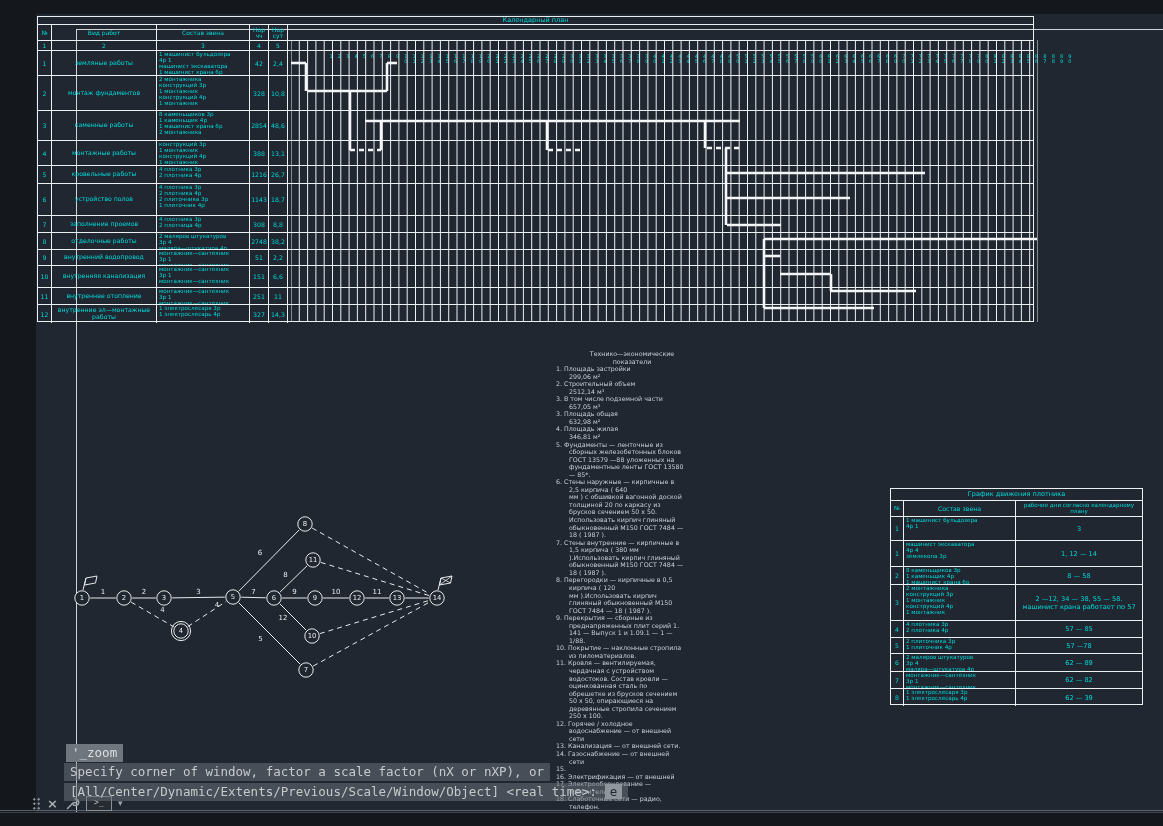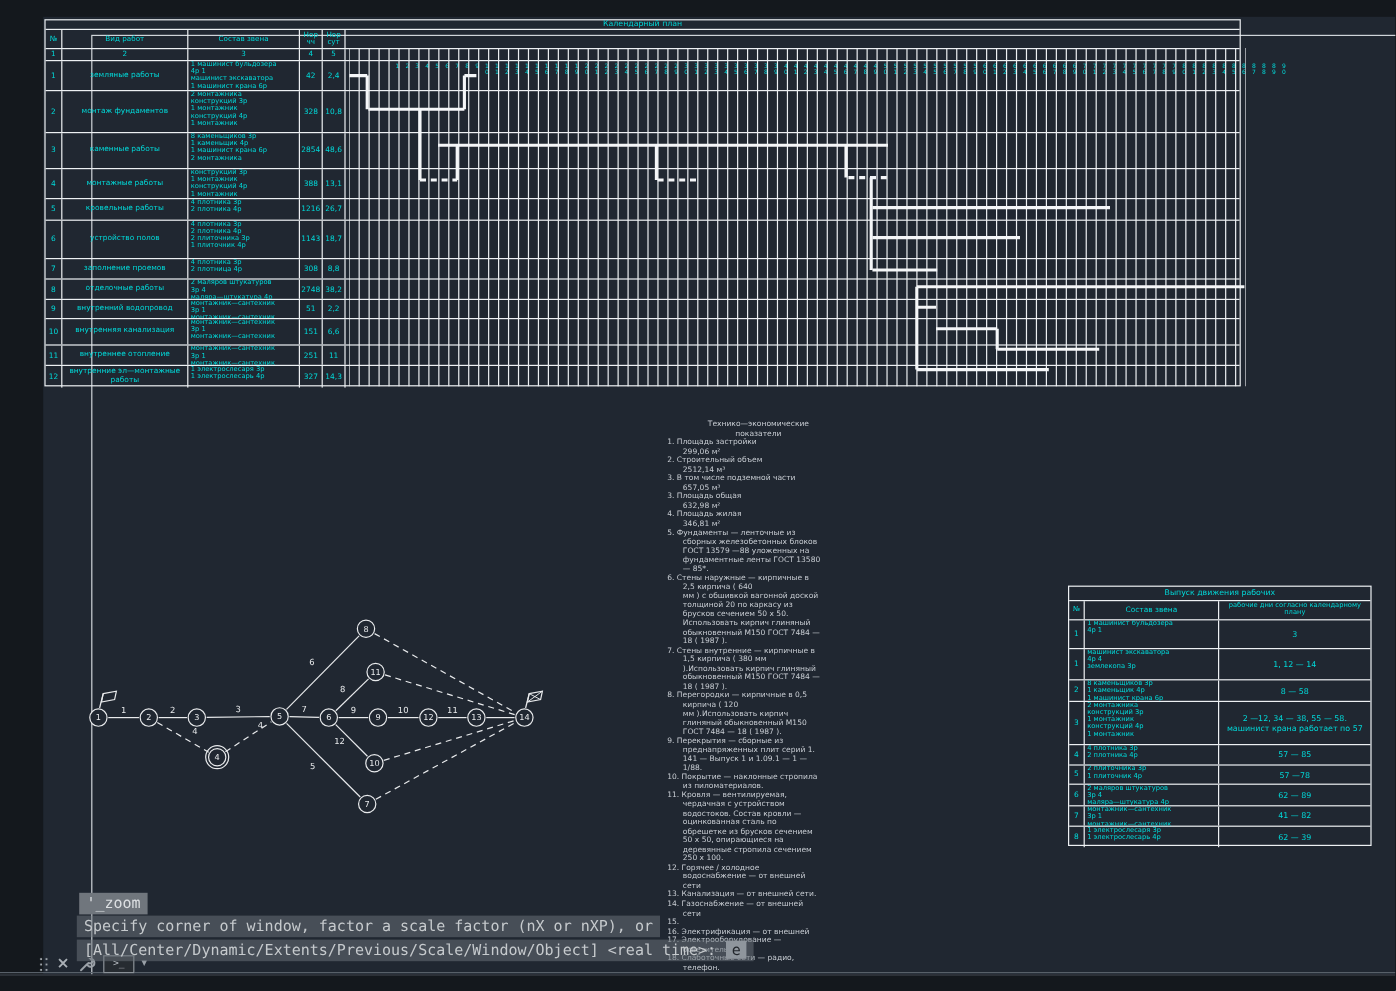--- a/index.html
+++ b/index.html
@@ -773,21 +773,21 @@
         <div class="ind-line indent">сети</div>
         <div class="ind-line">15.</div>
         <div class="ind-line">16. Электрификация — от внешней</div>
         <div class="ind-line">17. Электрооборудование —</div>
         <div class="ind-line indent">осветительное</div>
         <div class="ind-line">18. Слаботочные сети — радио,</div>
         <div class="ind-line indent">телефон.</div>
       </div>
 
     <div id="crew-table" style="left: 854px; top: 474px;">
-      <div id="crew-title">Выпуск движения рабочих</div>
+      <div id="crew-title">График движения плотника</div>
       <div id="crew-header">
         <div class="kc k-num kh">№</div>
         <div class="kc k-crew kh" style="font-size:6.2px;">Состав звена</div>
         <div class="kc k-days kh">
             <span><span>рабочие дни согласно календарному</span><br><span>плану</span></span>
           </div>
       </div>
       <div id="crew-rows">
           <div class="krow" style="height: 24px;">
             <div class="kc k-num k-cell-num">1</div>
@@ -867,21 +867,21 @@
             </div>
           </div>
           <div class="krow" style="height: 17px;">
             <div class="kc k-num k-cell-num">7</div>
             <div class="kc k-crew k-cell-crew">
               <div class="crew-line">монтажник—сантехник</div>
               <div class="crew-line">3р            1</div>
               <div class="crew-line">монтажник—сантехник</div>
             </div>
             <div class="kc k-days k-cell-days">
-              <div>41 — 82</div>
+              <div>62 — 82</div>
             </div>
           </div>
           <div class="krow" style="height: 17px;">
             <div class="kc k-num k-cell-num">8</div>
             <div class="kc k-crew k-cell-crew">
               <div class="crew-line">1 электрослесаря 3р</div>
               <div class="crew-line">1 электрослесарь 4р</div>
             </div>
             <div class="kc k-days k-cell-days">
               <div>62 — 39</div>

